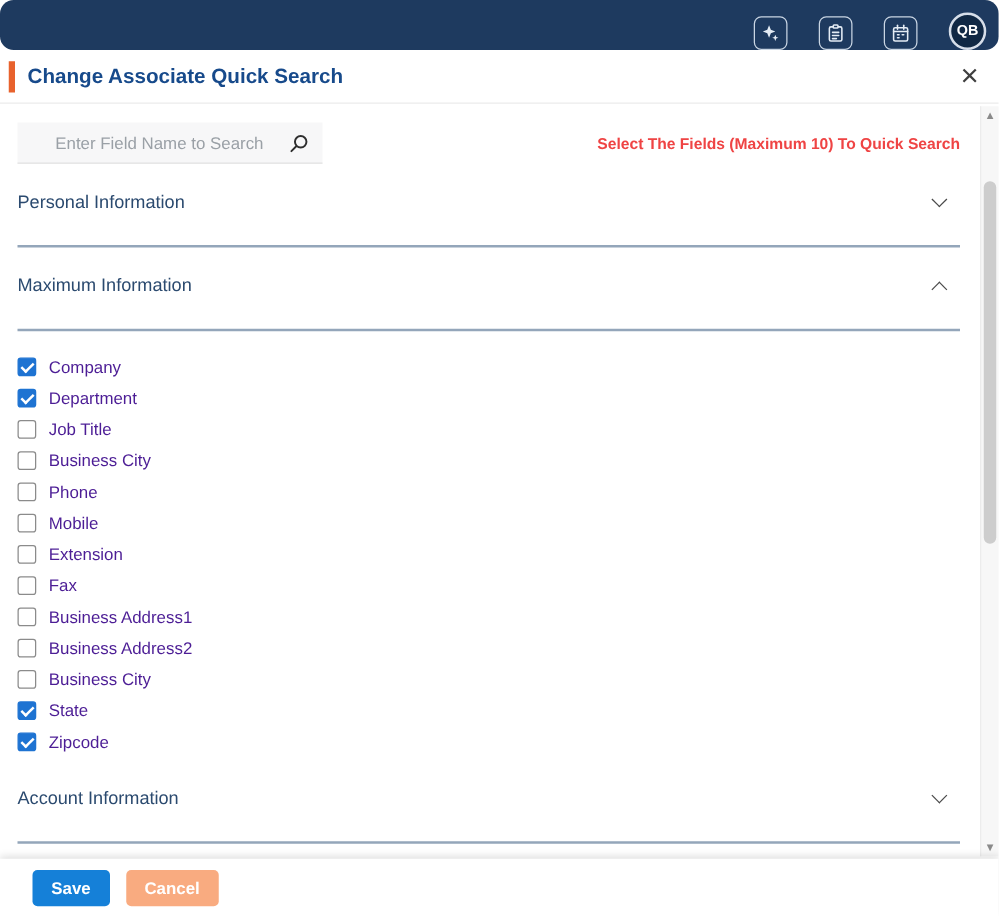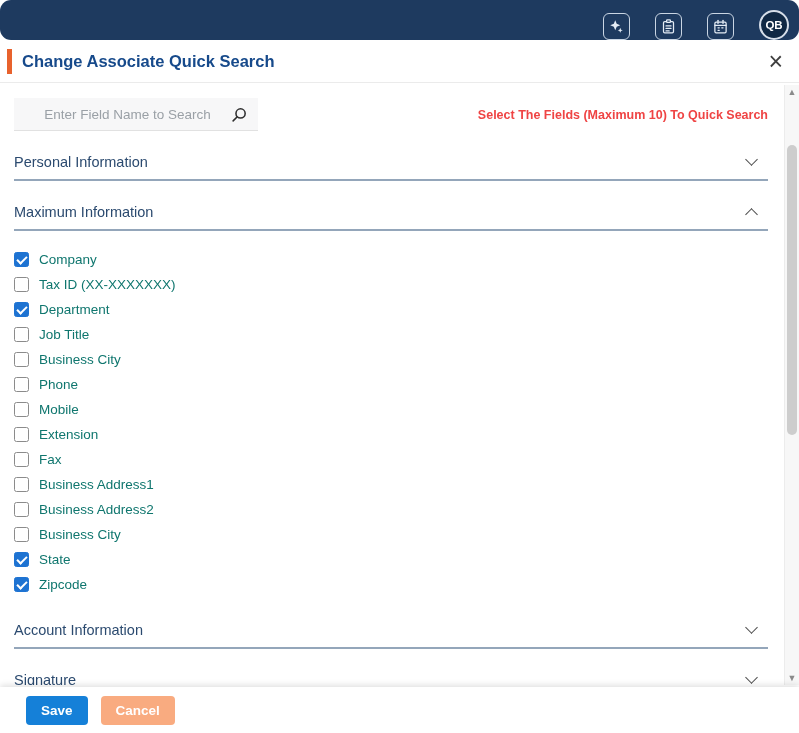--- a/index.html
+++ b/index.html
@@ -30,37 +30,37 @@
     margin-right: 15px; }
   .top-row { display: flex; justify-content: space-between; align-items: center; margin-top: 15px; }
   .search-box { width: 244px; height: 33px; background: #f7f7f8; border-bottom: 1px solid #e1e1e1;
     display: flex; align-items: center; padding: 0 10px; }
   .search-box input { flex: 1; border: none; background: transparent; outline: none;
     font-size: 13.5px; color: #333; font-family: "Liberation Sans", sans-serif; text-align: center; }
   .search-box input::placeholder { color: #9aa0a6; }
   .search-icon { color: #2e2e2e; transform: scaleX(-1); display: flex; }
   .instruction { font-size: 12.5px; font-weight: bold; color: #ef4444; }
 
-  .section-header { margin-top: 23px; padding-bottom: 9px; border-bottom: 2px solid #94a6ba;
+  .section-header { margin-top: 23px; padding-bottom: 26px; border-bottom: 2px solid #94a6ba;
     display: flex; justify-content: space-between; align-items: center; cursor: pointer; }
   .section-label { font-size: 14.5px; color: #2b4a6f; }
   .chevron { width: 9px; height: 9px; border-right: 1.8px solid #4a4a4a;
     border-bottom: 1.8px solid #4a4a4a; display: inline-block; margin-right: 12px; }
   .chevron.down { transform: rotate(45deg); margin-top: -5px; }
   .chevron.up { transform: rotate(-135deg); margin-top: 5px; }
 
   .field-list { padding: 16px 0 2px 0; }
   .field-row { display: flex; align-items: center; gap: 10px; height: 25px; cursor: pointer; }
   .checkbox { position: relative; width: 15px; height: 15px; border-radius: 2.5px;
     border: 1.5px solid #8b8b8b; background: #fff; flex: 0 0 auto; }
   .checkbox.checked { border-color: #1e73d2; background: #1e73d2; }
   .checkbox.checked::after { content: ""; position: absolute; left: 4px; top: 1px;
     width: 4px; height: 8px; border-right: 2px solid #fff; border-bottom: 2px solid #fff;
     transform: rotate(45deg); }
-  .field-label { font-size: 13.5px; color: #0f766e; text-align: center; }
+  .field-label { font-size: 13.5px; color: #4c1d95; text-align: center; }
 
   
   .scrollbar { position: absolute; top: 85px; bottom: 48px; right: 0; width: 15px;
     background: #f7f7f7; border-left: 1px solid #ececec; }
   .scroll-arrow { position: absolute; left: 0; width: 100%; height: 14px; color: #8a8a8a;
     font-size: 9px; text-align: center; line-height: 14px; cursor: pointer; }
   .scroll-arrow.up { top: 0; }
   .scroll-arrow.down { bottom: 0; }
   .scroll-thumb { position: absolute; top: 60px; left: 2px; right: 2px; height: 290px;
     background: #cdcdcd; border-radius: 6px; cursor: pointer; }
@@ -137,24 +137,20 @@
         <div class="section-header">
           <span class="section-label">Maximum Information</span>
           <span class="chevron up"></span>
         </div>
         <div class="field-list">
           <div class="field-row">
             <span class="checkbox checked"></span>
             <span class="field-label">Company</span>
           </div>
           <div class="field-row">
-            <span class="checkbox"></span>
-            <span class="field-label">Tax ID (XX-XXXXXXX)</span>
-          </div>
-          <div class="field-row">
             <span class="checkbox checked"></span>
             <span class="field-label">Department</span>
           </div>
           <div class="field-row">
             <span class="checkbox"></span>
             <span class="field-label">Job Title</span>
           </div>
           <div class="field-row">
             <span class="checkbox"></span>
             <span class="field-label">Business City</span>

